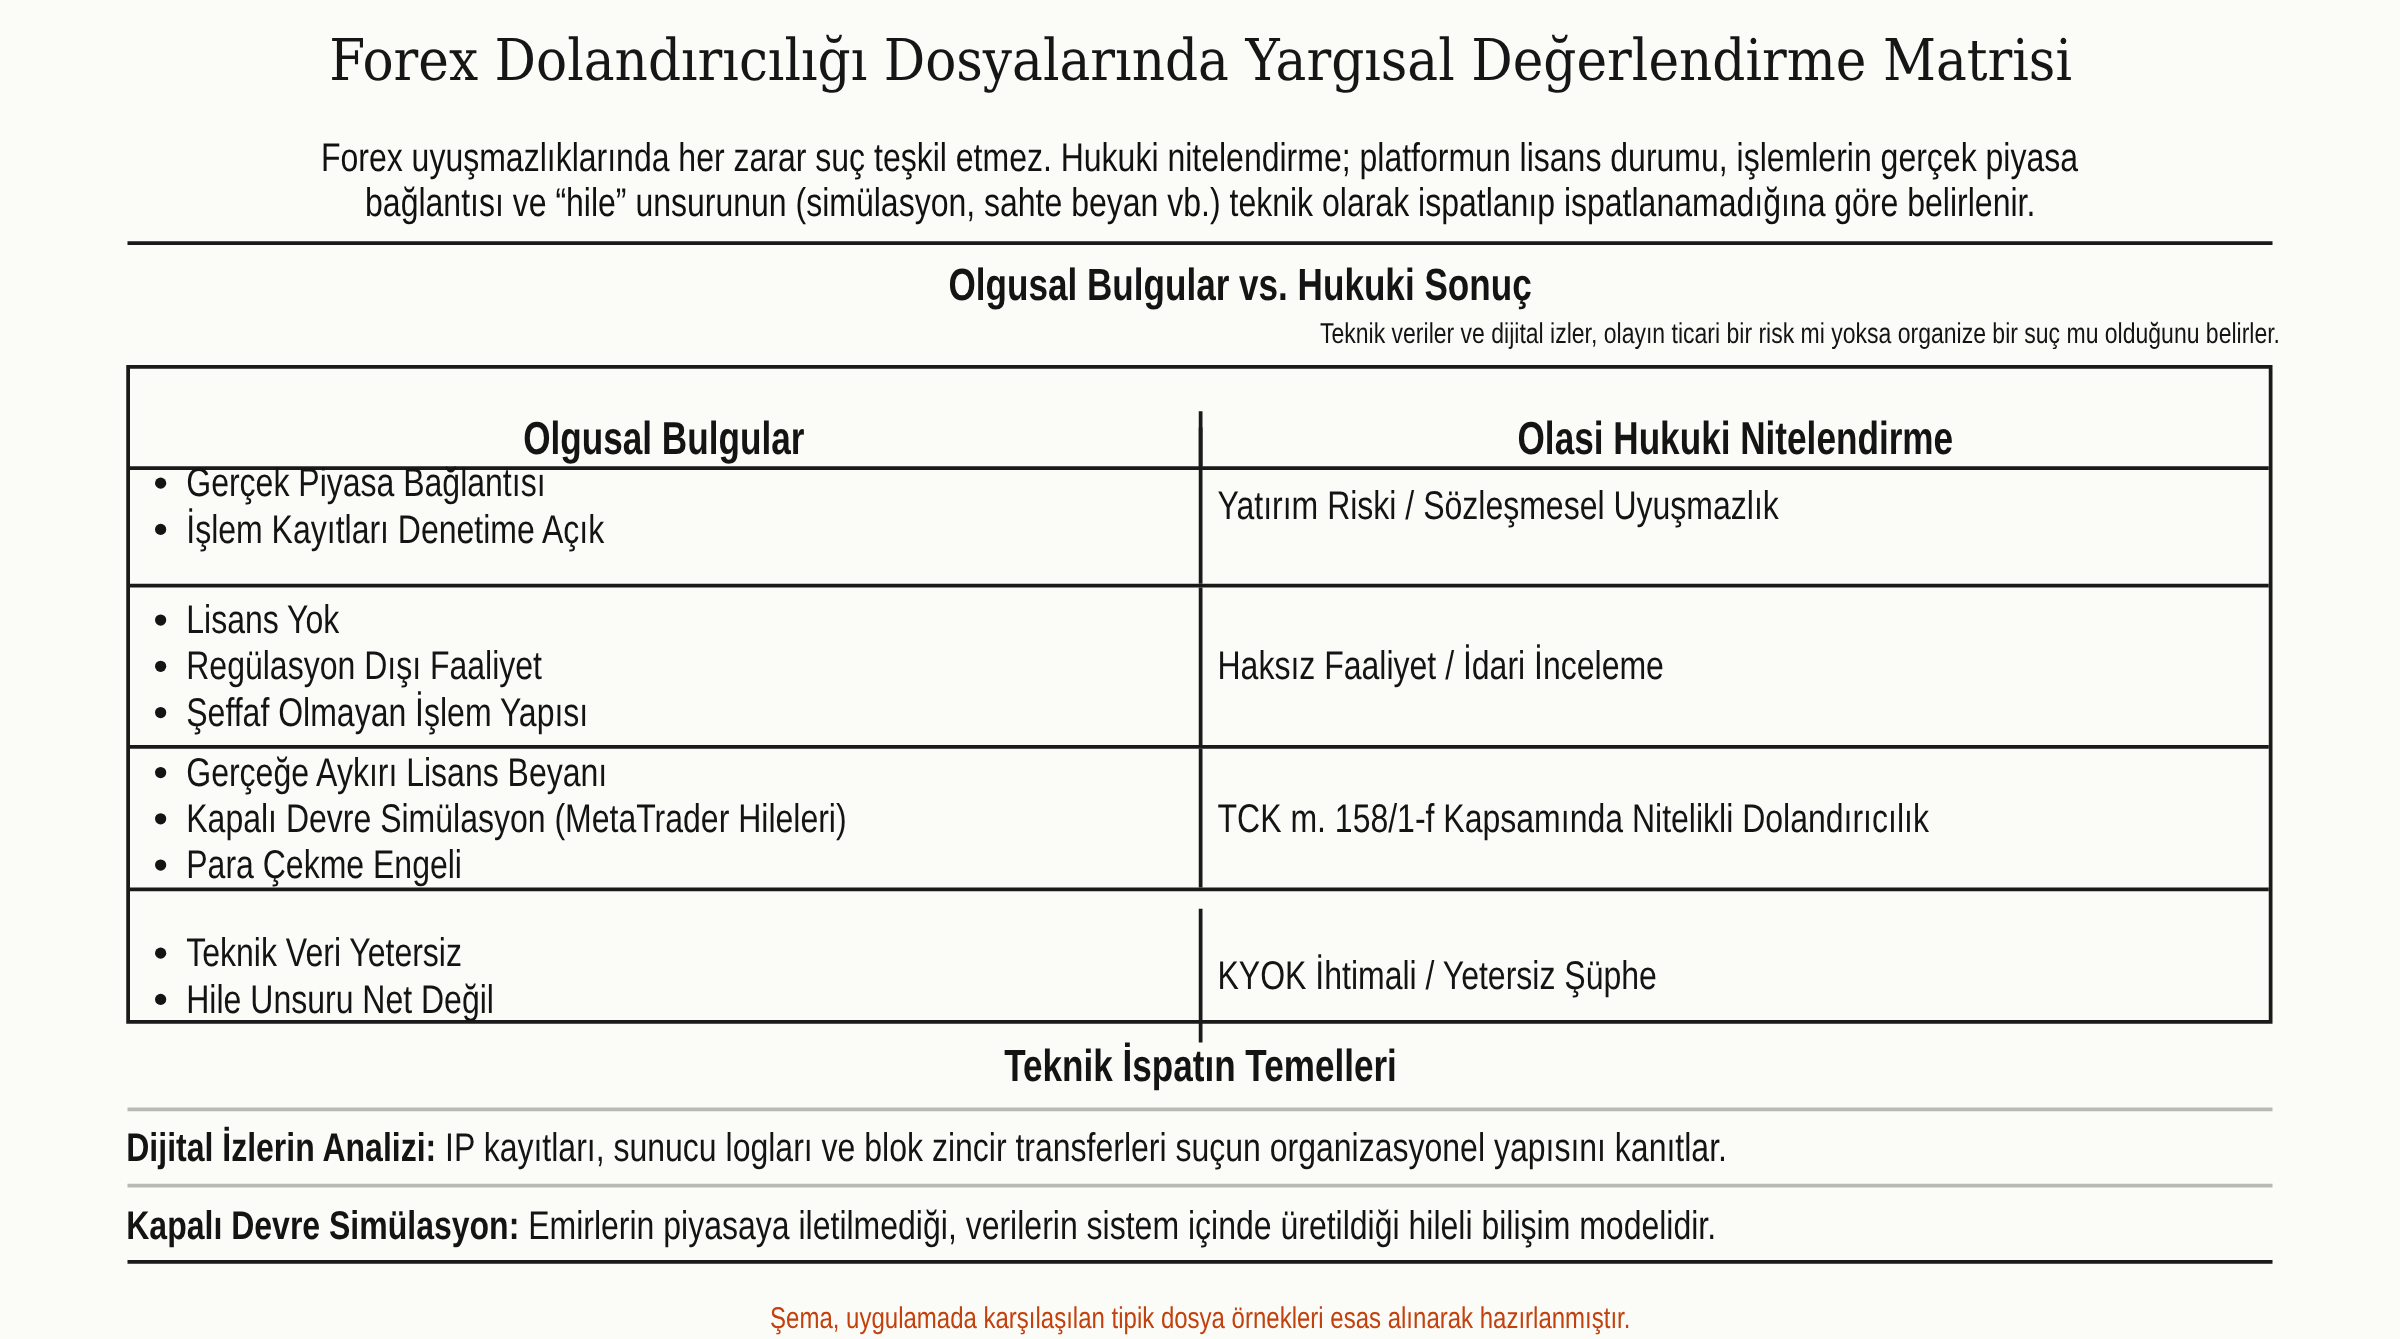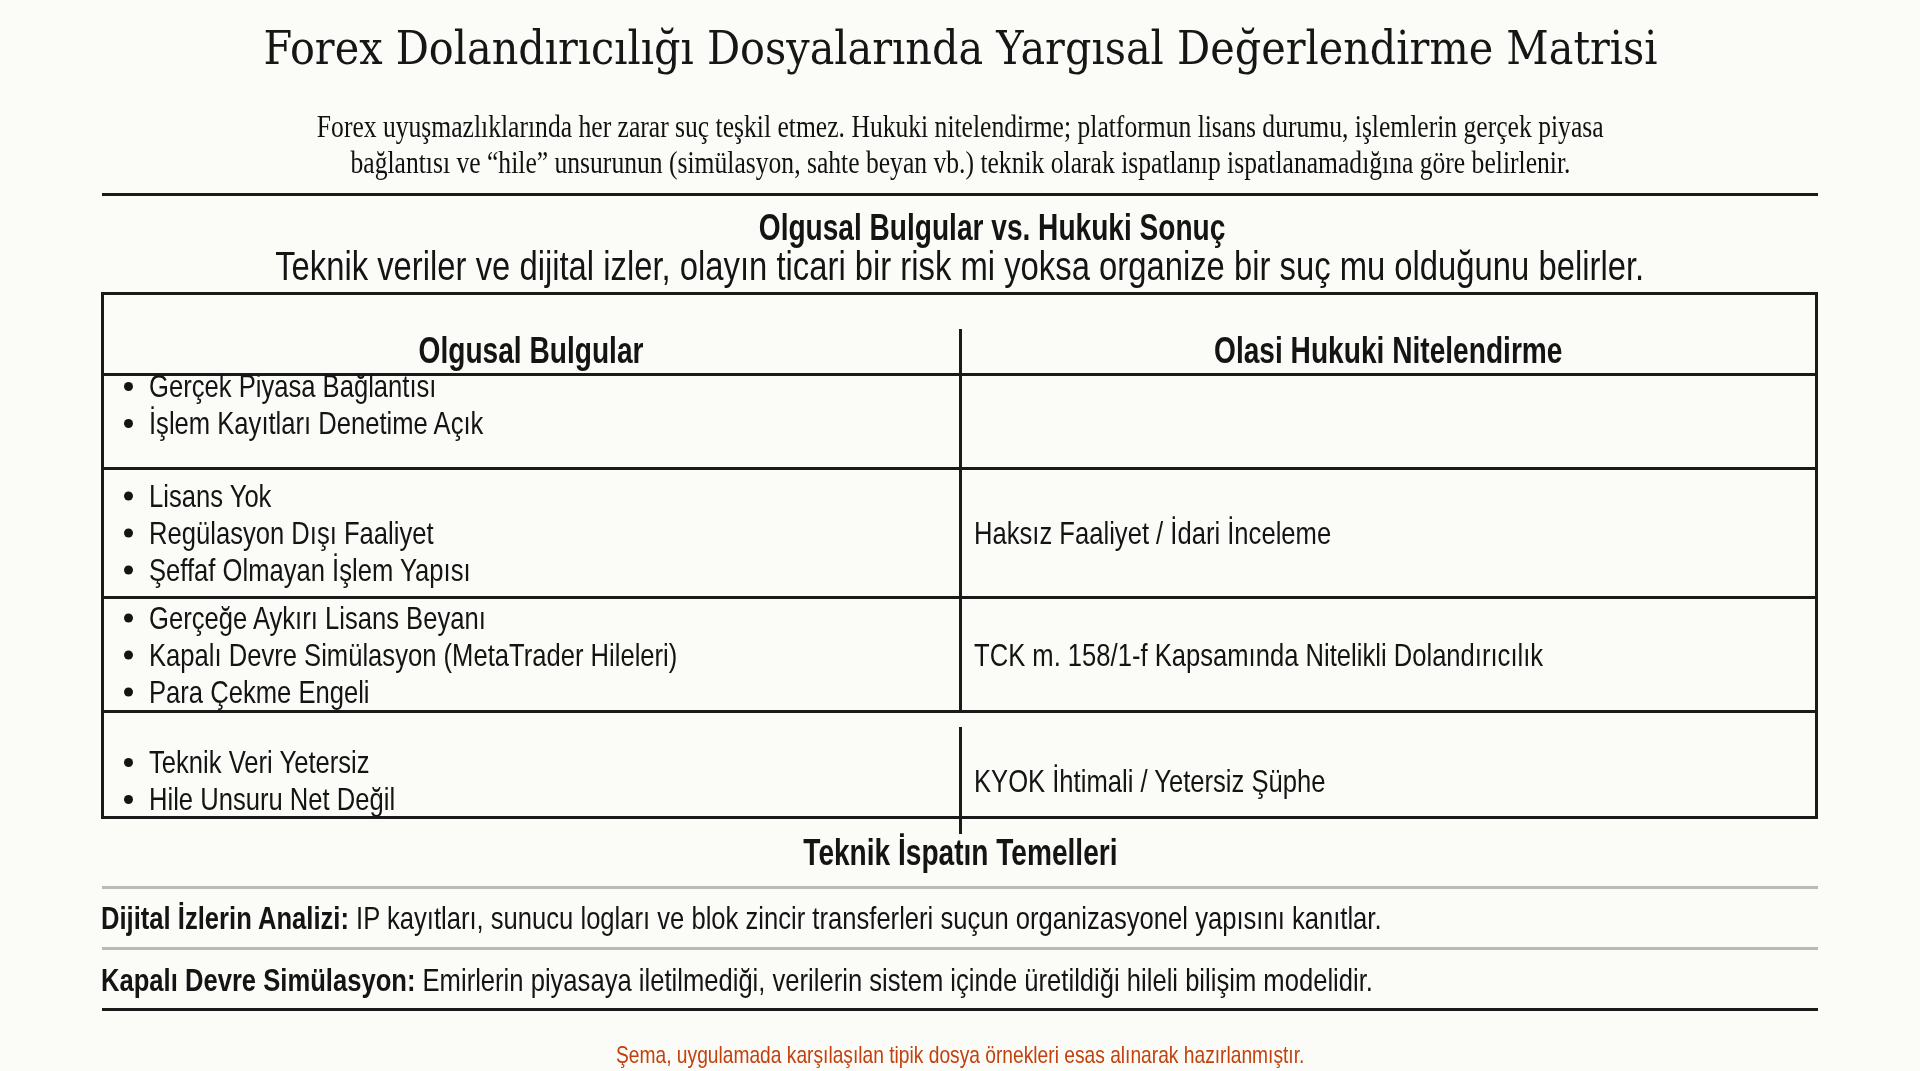--- a/index.html
+++ b/index.html
@@ -11,27 +11,27 @@
   }
   .center-line {
     position:absolute; left:0; width:1920px; text-align:center; white-space:nowrap;
   }
   .sq { display:inline-block; transform-origin:center center; }
   .title {
     top:18px; font-family:"DejaVu Serif", "Liberation Serif", serif;
     font-size:46px; line-height:60px; color:#161616;
   }
   .title .sq { transform:scaleX(0.9); }
-  .intro { font-size:32px; line-height:36px; color:#111;font-family:Liberation Serif, serif; }
+  .intro { font-size:32px; line-height:36px; color:#111; }
   .intro .sq { transform:scaleX(0.80); }
   .rule-thick { position:absolute; left:102px; width:1716px; height:3px; background:#1a1a1a; }
   .rule-gray { position:absolute; left:102px; width:1716px; height:3px; background:#b9b9b6; }
   .sec-title { font-size:36px; font-weight:bold; line-height:40px; }
   .sec-title .sq { transform:scaleX(0.78); }
-  .sec-sub { font-size:41px; line-height:36px; }
+  .sec-sub { font-size:23px; line-height:36px;text-align:right; }
   .sec-sub .sq { transform:scaleX(0.80); }
 
   .matrix {
     position:absolute; left:101px; top:292px; width:1717px; height:527px;
     border:3px solid #1a1a1a; box-sizing:border-box;
   }
   .mrow { position:absolute; left:0; width:100%; box-sizing:border-box; border-bottom:3px solid #1a1a1a; }
   .mrow.last { border-bottom:none; }
   .cell { position:absolute; top:0; bottom:0; box-sizing:border-box; }
   .cell.left { left:0; width:858px; border-right:3px solid #1a1a1a; }
@@ -98,20 +98,23 @@
       <ul class="bullets">
         <li>
             <span class="dot"></span>
             <span class="txt">Gerçek Piyasa Bağlantısı</span>
           </li>
         <li>
             <span class="dot"></span>
             <span class="txt">İşlem Kayıtları Denetime Açık</span>
           </li>
       </ul>
+    </div>
+    <div class="cell right">
+      <span class="verdict">Yatırım Riski / Sözleşmesel Uyuşmazlık</span>
     </div>
   </div>
 
   <div class="mrow" style="top:175px; height:129px;">
     <div class="cell left">
       <ul class="bullets">
         <li>
             <span class="dot"></span>
             <span class="txt">Lisans Yok</span>
           </li>

